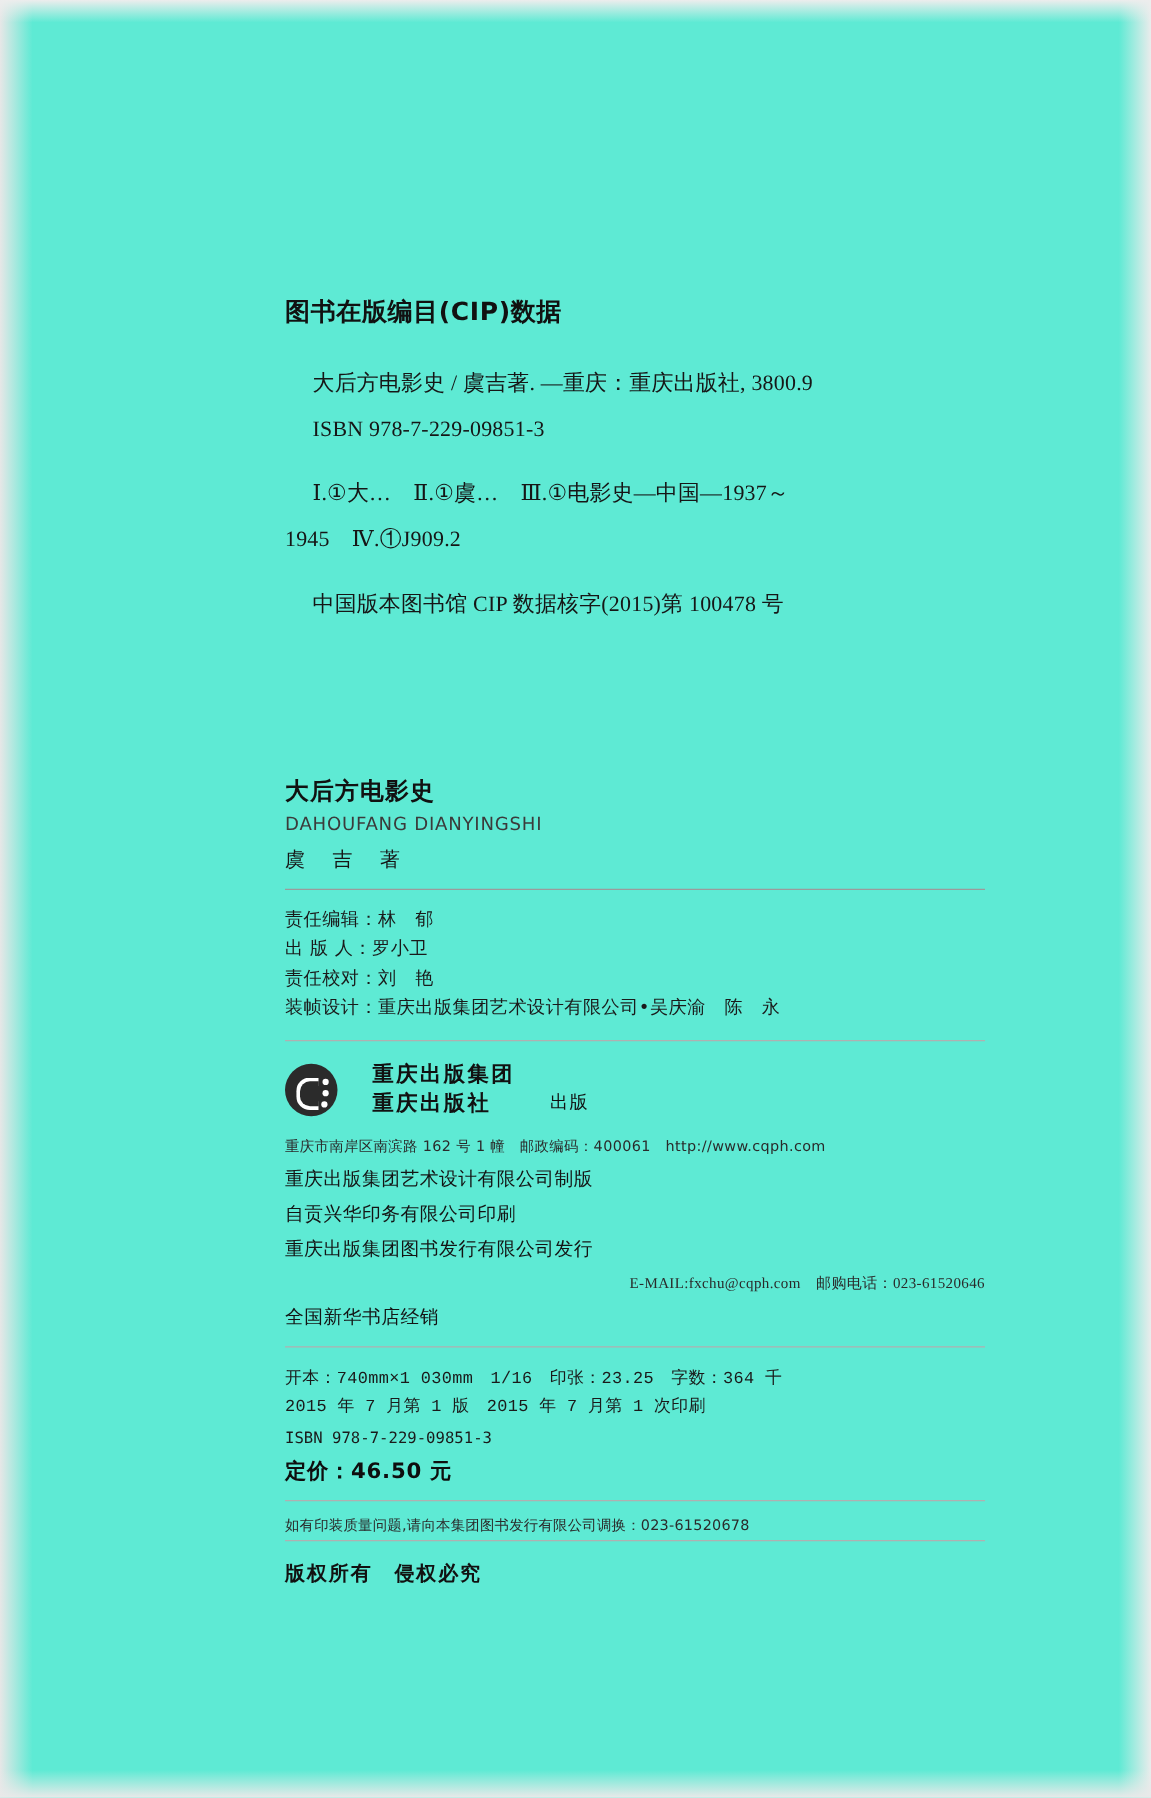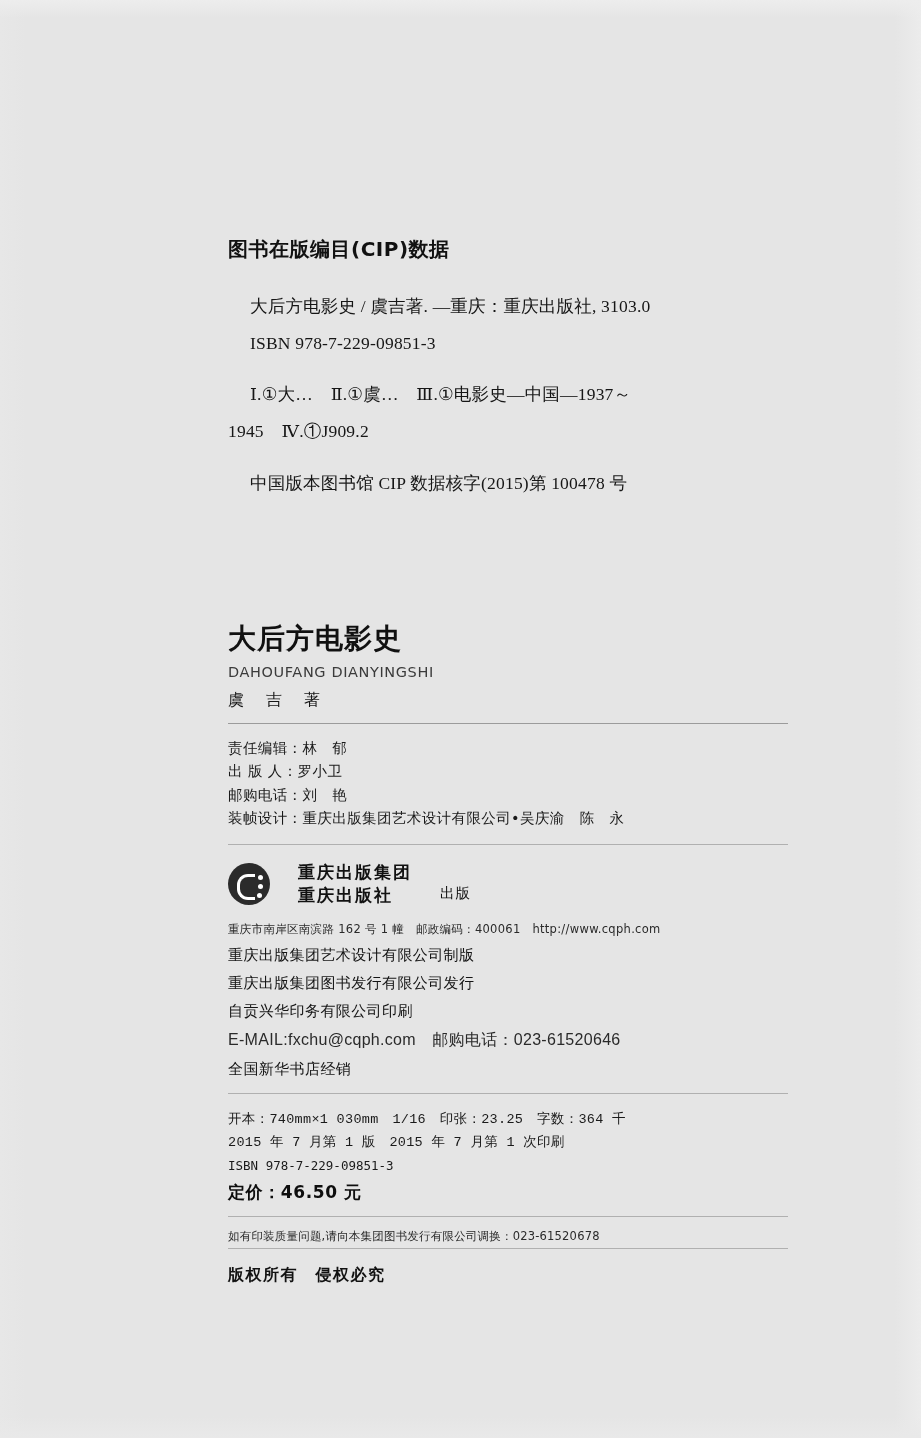--- a/index.html
+++ b/index.html
@@ -11,21 +11,21 @@
     width: 921px;
     height: 1438px;
     position: relative;
     font-family: "Liberation Serif", "DejaVu Serif", serif;
     color: #1b1b1b;
     overflow: hidden;
   }
   .page {
     position: absolute;
     inset: 0;
-    background: #e5e5e5;
+    background: #5eead4;
   }
   
   .scan-edge-left {
     position: absolute;
     left: 0; top: 0; bottom: 0; width: 26px;
     background: linear-gradient(to right, #e7e7e7, rgba(255,255,255,0));
     pointer-events: none;
   }
   .scan-edge-right {
     position: absolute;
@@ -75,21 +75,21 @@
   
   .book-block {
     position: absolute;
     left: 228px;
     top: 620px;
     width: 560px;
   }
   .book-title {
     font-family: "DejaVu Sans", "Liberation Sans", sans-serif;
     font-weight: bold;
-    font-size: 28px;
+    font-size: 19px;
     letter-spacing: 1px;
     color: #111;
     margin: 0 0 6px 0;
   }
   .book-pinyin {
     font-family: "DejaVu Sans", "Liberation Sans", sans-serif;
     font-size: 14.5px;
     letter-spacing: 0.6px;
     color: #3b3b3b;
     margin: 0 0 10px 0;
@@ -178,25 +178,26 @@
     margin-top: 15px;
   }
   .imprint-line {
     font-family: Liberation Mono, monospace;
     font-size: 15px;
     color: #141414;
     letter-spacing: 0.4px;
     margin-top: 9px;
   }
   .small-line {
-    font-family: Liberation Sans, sans-serif;
-    font-size: 16px;
+    font-family: Liberation Serif, serif;
+    font-size: 12px;
     color: #2a2a2a;
     letter-spacing: 0.3px;
     margin-top: 9px;
+    text-align: right;
   }
 
   
   .specs { margin-top: 14px; }
   .spec-line {
     font-family: Liberation Mono, monospace;
     font-size: 13.5px;
     line-height: 1.75;
     color: #1a1a1a;
     letter-spacing: 0.3px;
@@ -234,58 +235,58 @@
 <body>
 
 <div class="page">
   <div class="scan-edge-left"></div>
   <div class="scan-edge-right"></div>
   <div class="scan-edge-top"></div>
   <div class="scan-edge-bottom"></div>
 
   <div class="content">
     <div class="cip-title">图书在版编目(CIP)数据</div>
-    <div class="cip-line indent">大后方电影史 / 虞吉著. —重庆：重庆出版社, 3103.0</div>
+    <div class="cip-line indent">大后方电影史 / 虞吉著. —重庆：重庆出版社, 3800.9</div>
     <div class="cip-line indent">ISBN 978-7-229-09851-3</div>
     <div class="cip-gap"></div>
     <div class="cip-line indent">Ⅰ.①大…　Ⅱ.①虞…　Ⅲ.①电影史—中国—1937～</div>
     <div class="cip-line">1945　Ⅳ.①J909.2</div>
     <div class="cip-gap"></div>
     <div class="cip-line indent">中国版本图书馆 CIP 数据核字(2015)第 100478 号</div>
   </div>
 
   <div class="book-block">
     <div class="book-title">大后方电影史</div>
     <div class="book-pinyin">DAHOUFANG DIANYINGSHI</div>
     <div class="book-author">虞　吉　著</div>
 
     <hr class="rule">
 
     <div class="staff">
       <div class="staff-line">责任编辑：林　郁</div>
       <div class="staff-line">出 版 人：罗小卫</div>
-      <div class="staff-line">邮购电话：刘　艳</div>
+      <div class="staff-line">责任校对：刘　艳</div>
       <div class="staff-line">装帧设计：重庆出版集团艺术设计有限公司•吴庆渝　陈　永</div>
     </div>
 
     <hr class="rule thin">
 
     <div class="pub-block">
       <div class="pub-row">
         <div class="logo"></div>
         <div class="pub-names">
           <div>重庆出版集团</div>
           <div>重庆出版社</div>
         </div>
         <div class="pub-suffix">出版</div>
       </div>
       <div class="addr-line">重庆市南岸区南滨路 162 号 1 幢　邮政编码：400061　http://www.cqph.com</div>
       <div class="imprint-line">重庆出版集团艺术设计有限公司制版</div>
+      <div class="imprint-line">自贡兴华印务有限公司印刷</div>
       <div class="imprint-line">重庆出版集团图书发行有限公司发行</div>
-      <div class="imprint-line">自贡兴华印务有限公司印刷</div>
       <div class="small-line">E-MAIL:fxchu@cqph.com　邮购电话：023-61520646</div>
       <div class="imprint-line">全国新华书店经销</div>
     </div>
 
     <div style="height:14px"></div>
     <hr class="rule thin">
 
     <div class="specs">
       <div class="spec-line">开本：740mm×1 030mm　1/16　印张：23.25　字数：364 千</div>
       <div class="spec-line">2015 年 7 月第 1 版　2015 年 7 月第 1 次印刷</div>

